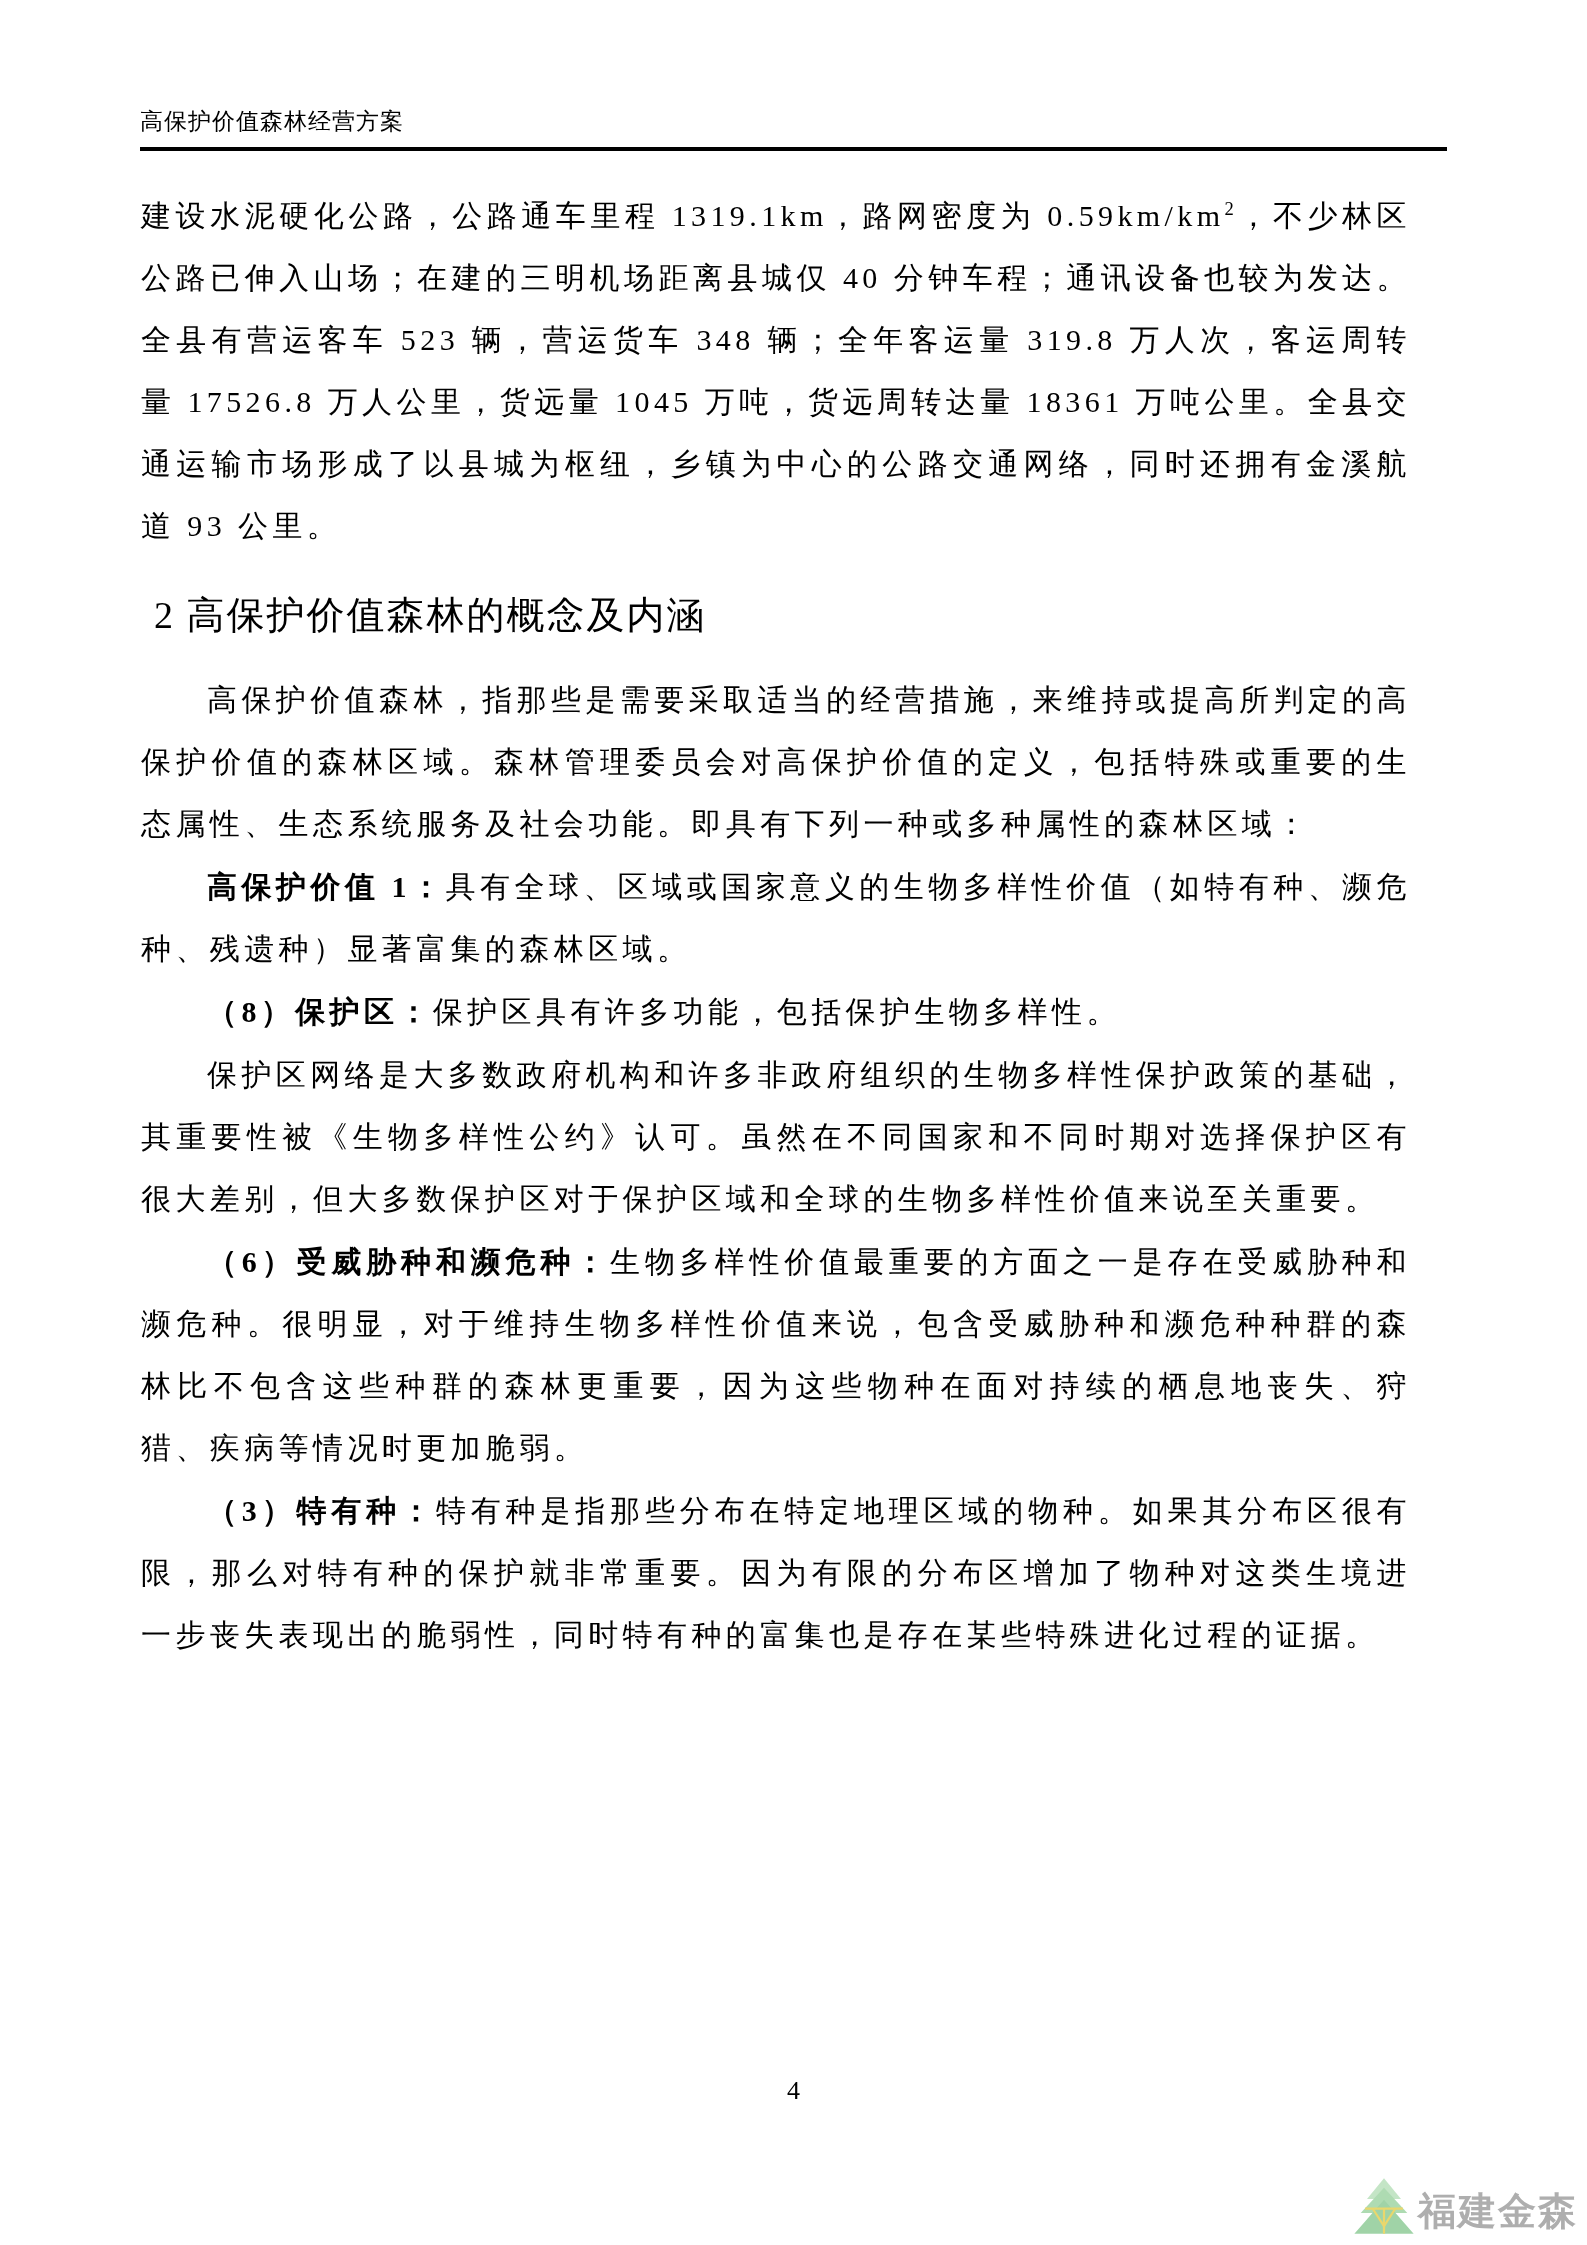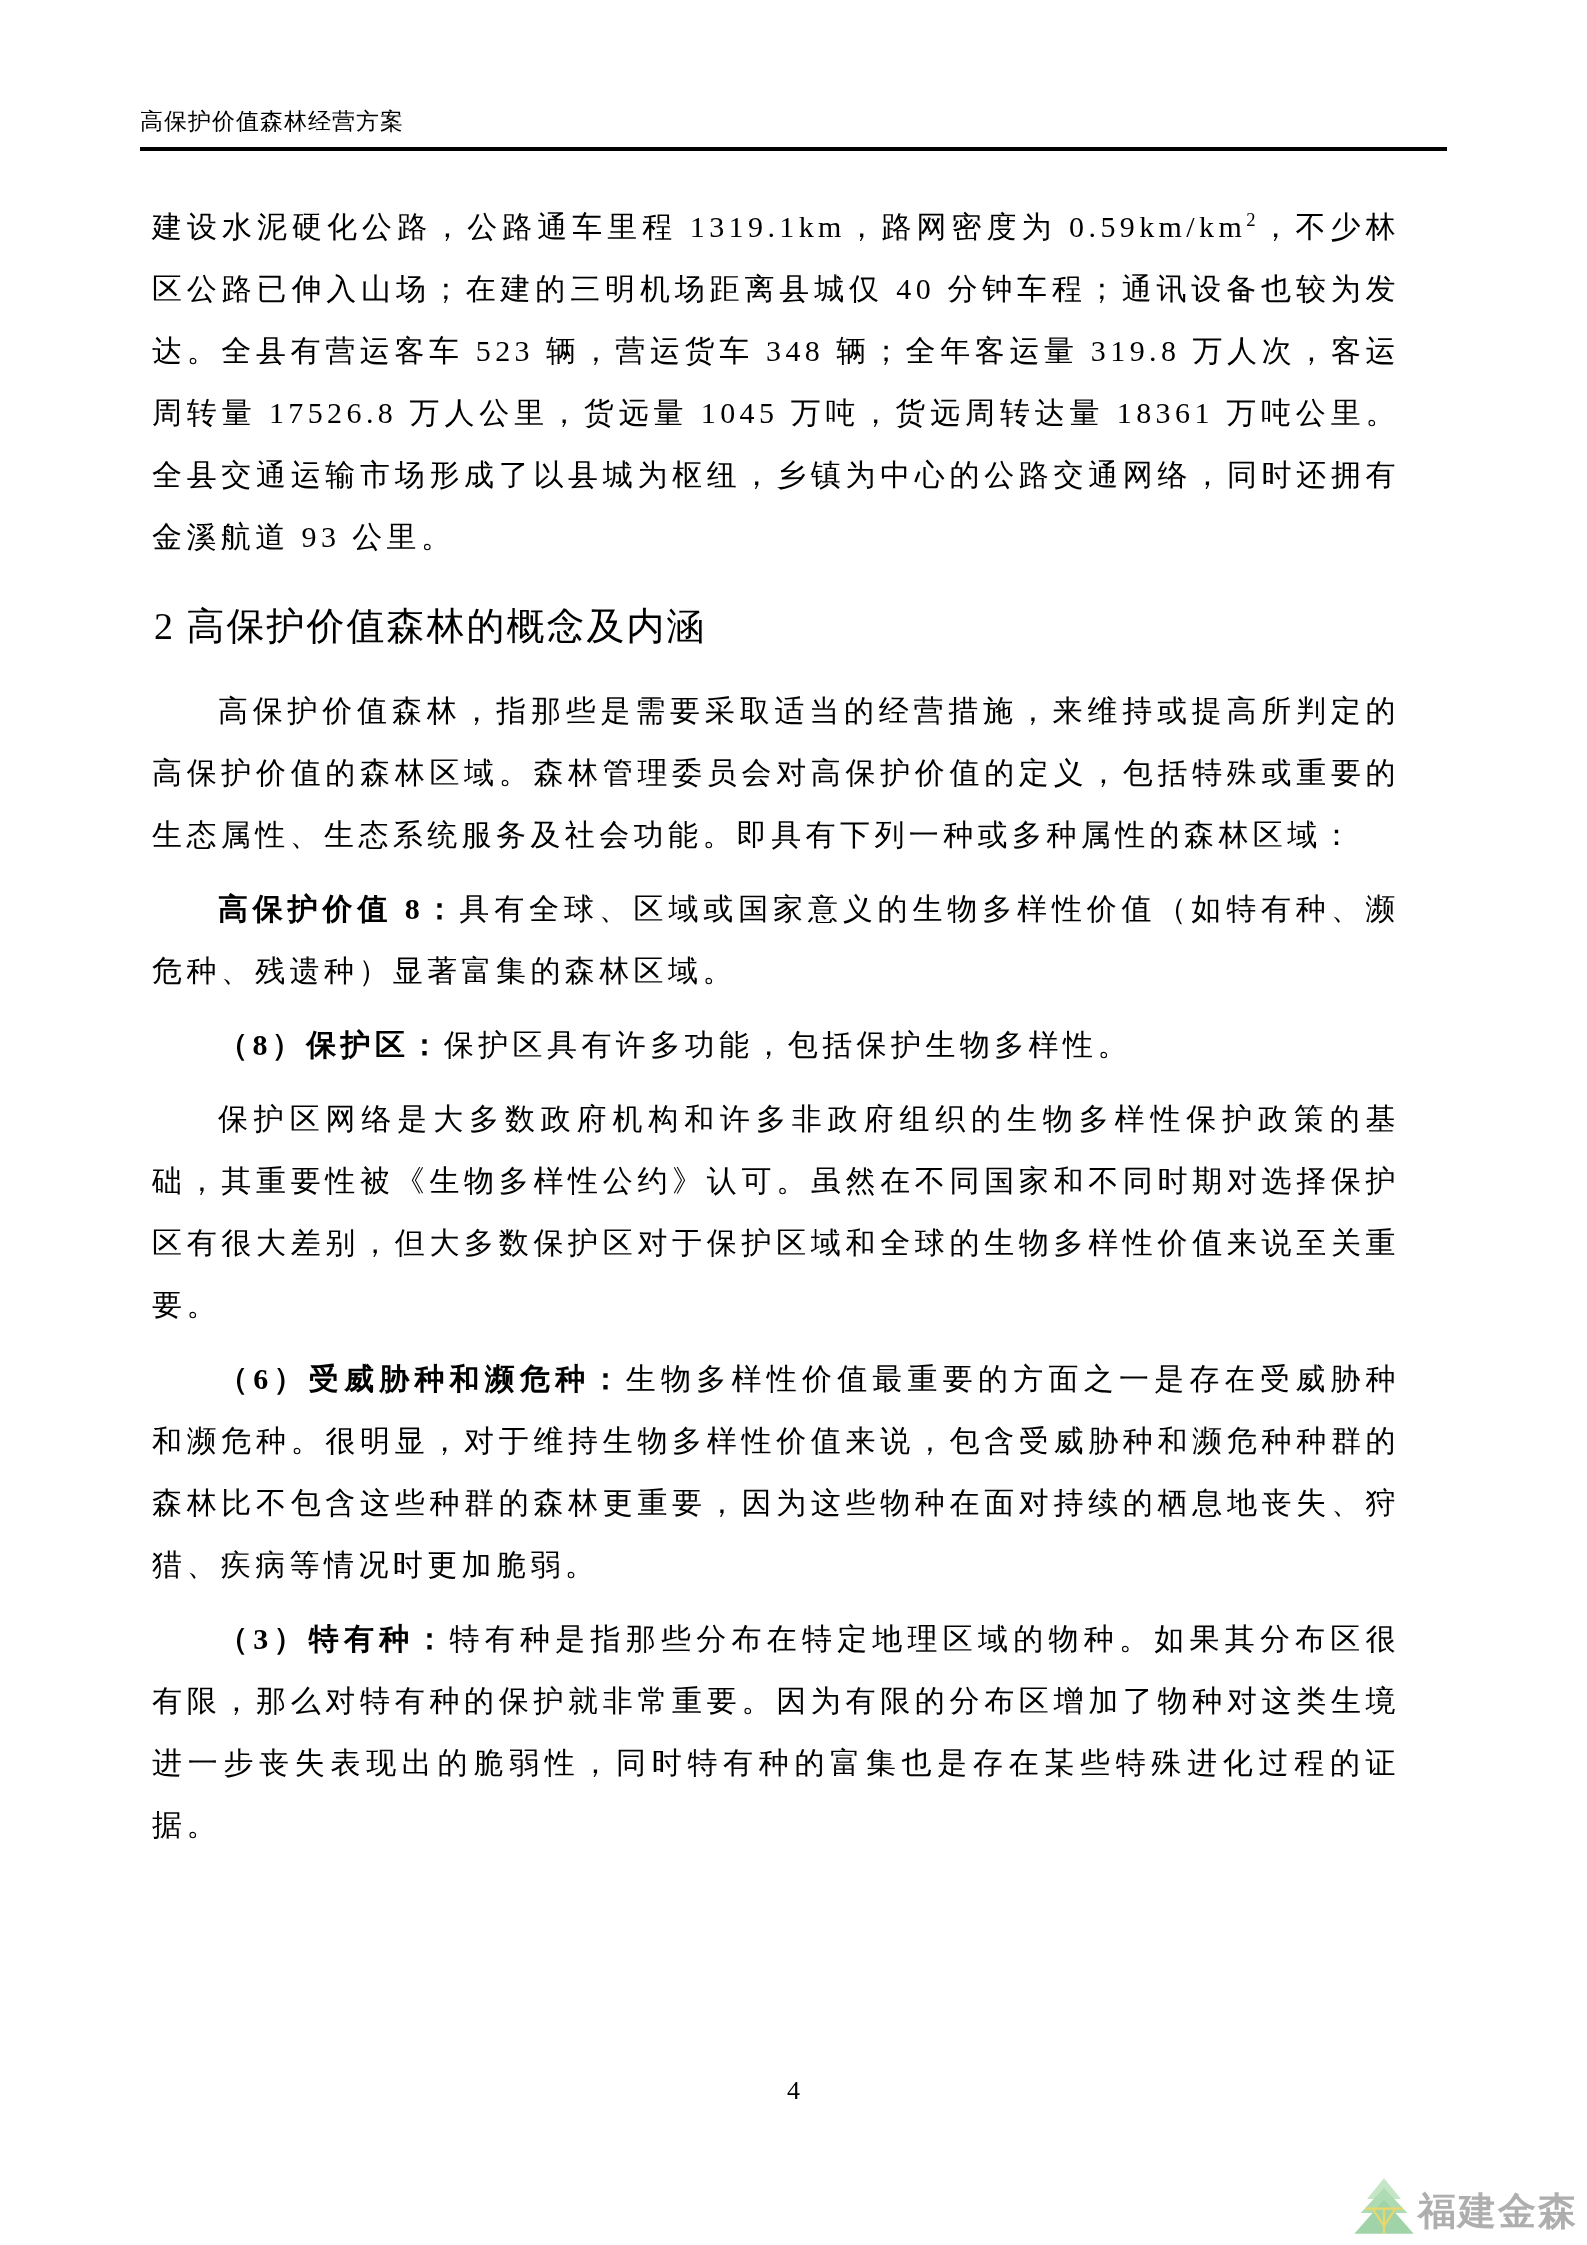--- a/index.html
+++ b/index.html
@@ -24,21 +24,21 @@
     top:147px; left:140px; right:140px;
     height:0;
     border-top:4px solid #000000;
   }
   .content{
     position:absolute;
     top:184px; left:140px;
     width:1272px;
   }
   .para{
-    margin:12px;
+    margin:1px;
     font-size:30px;
     line-height:62px;
     letter-spacing:4.4px;
     text-align:justify;
     text-justify:inter-ideograph;
   }
   .para.indent{ text-indent:2.2em; }
   .para .b{ font-weight:bold; }
   .para sup{ font-size:0.62em; line-height:0; }
   .section-heading{
@@ -78,21 +78,21 @@
 
 <div class="page">
 
   <div class="doc-header">高保护价值森林经营方案</div>
   <div class="header-rule"></div>
 
   <div class="content">
       <p class="para"><span>建设水泥硬化公路，公路通车里程 1319.1km，路网密度为 0.59km/km</span><sup>2</sup><span>，不少林区公路已伸入山场；在建的三明机场距离县城仅 40 分钟车程；通讯设备也较为发达。全县有营运客车 523 辆，营运货车 348 辆；全年客运量 319.8 万人次，客运周转量 17526.8 万人公里，货远量 1045 万吨，货远周转达量 18361 万吨公里。全县交通运输市场形成了以县城为枢纽，乡镇为中心的公路交通网络，同时还拥有金溪航道 93 公里。</span></p>
       <h2 class="section-heading">2 高保护价值森林的概念及内涵</h2>
       <p class="para indent"><span>高保护价值森林，指那些是需要采取适当的经营措施，来维持或提高所判定的高保护价值的森林区域。森林管理委员会对高保护价值的定义，包括特殊或重要的生态属性、生态系统服务及社会功能。即具有下列一种或多种属性的森林区域：</span></p>
-      <p class="para indent"><span class="b">高保护价值 8：</span><span>具有全球、区域或国家意义的生物多样性价值（如特有种、濒危种、残遗种）显著富集的森林区域。</span></p>
+      <p class="para indent"><span class="b">高保护价值 1：</span><span>具有全球、区域或国家意义的生物多样性价值（如特有种、濒危种、残遗种）显著富集的森林区域。</span></p>
       <p class="para indent"><span class="b">（8）保护区：</span><span>保护区具有许多功能，包括保护生物多样性。</span></p>
       <p class="para indent"><span>保护区网络是大多数政府机构和许多非政府组织的生物多样性保护政策的基础，其重要性被《生物多样性公约》认可。虽然在不同国家和不同时期对选择保护区有很大差别，但大多数保护区对于保护区域和全球的生物多样性价值来说至关重要。</span></p>
       <p class="para indent"><span class="b">（6）受威胁种和濒危种：</span><span>生物多样性价值最重要的方面之一是存在受威胁种和濒危种。很明显，对于维持生物多样性价值来说，包含受威胁种和濒危种种群的森林比不包含这些种群的森林更重要，因为这些物种在面对持续的栖息地丧失、狩猎、疾病等情况时更加脆弱。</span></p>
       <p class="para indent"><span class="b">（3）特有种：</span><span>特有种是指那些分布在特定地理区域的物种。如果其分布区很有限，那么对特有种的保护就非常重要。因为有限的分布区增加了物种对这类生境进一步丧失表现出的脆弱性，同时特有种的富集也是存在某些特殊进化过程的证据。</span></p>
     </div>
 
   <div class="page-number">4</div>
 
   <div class="logo">
     <span>

